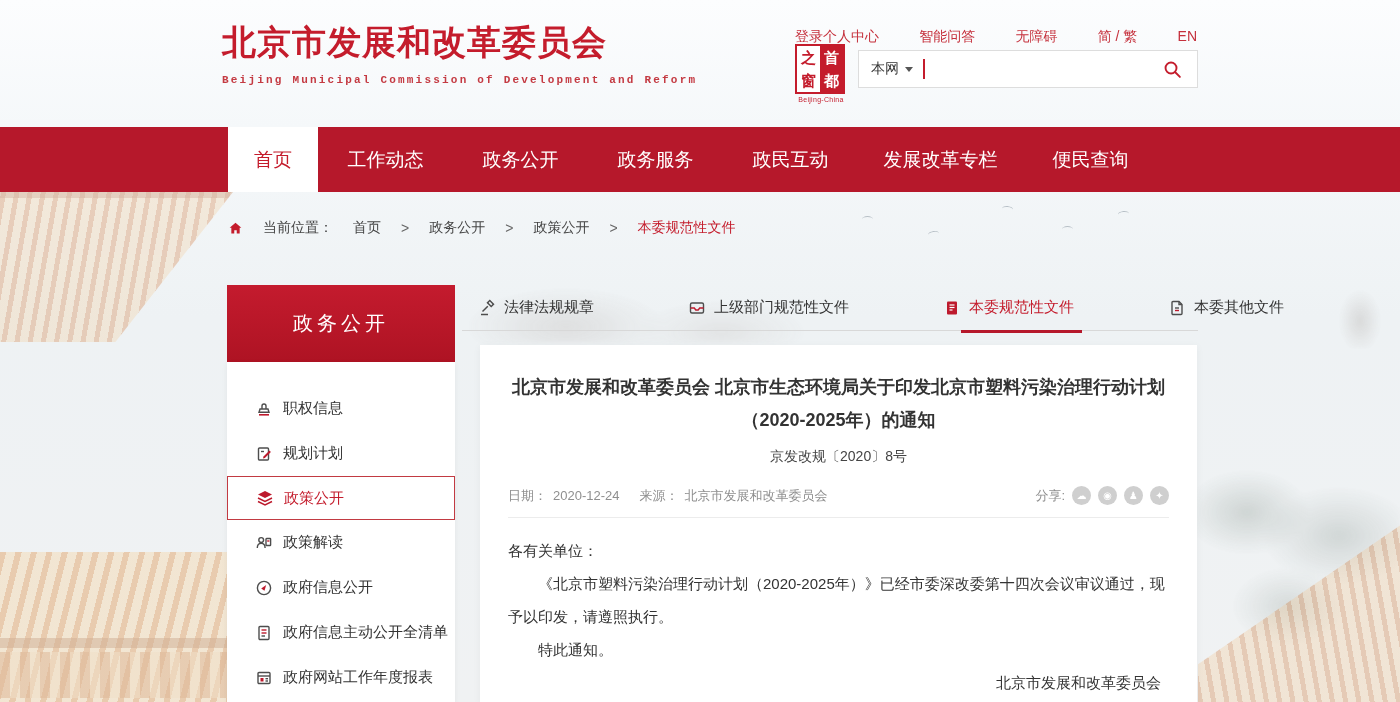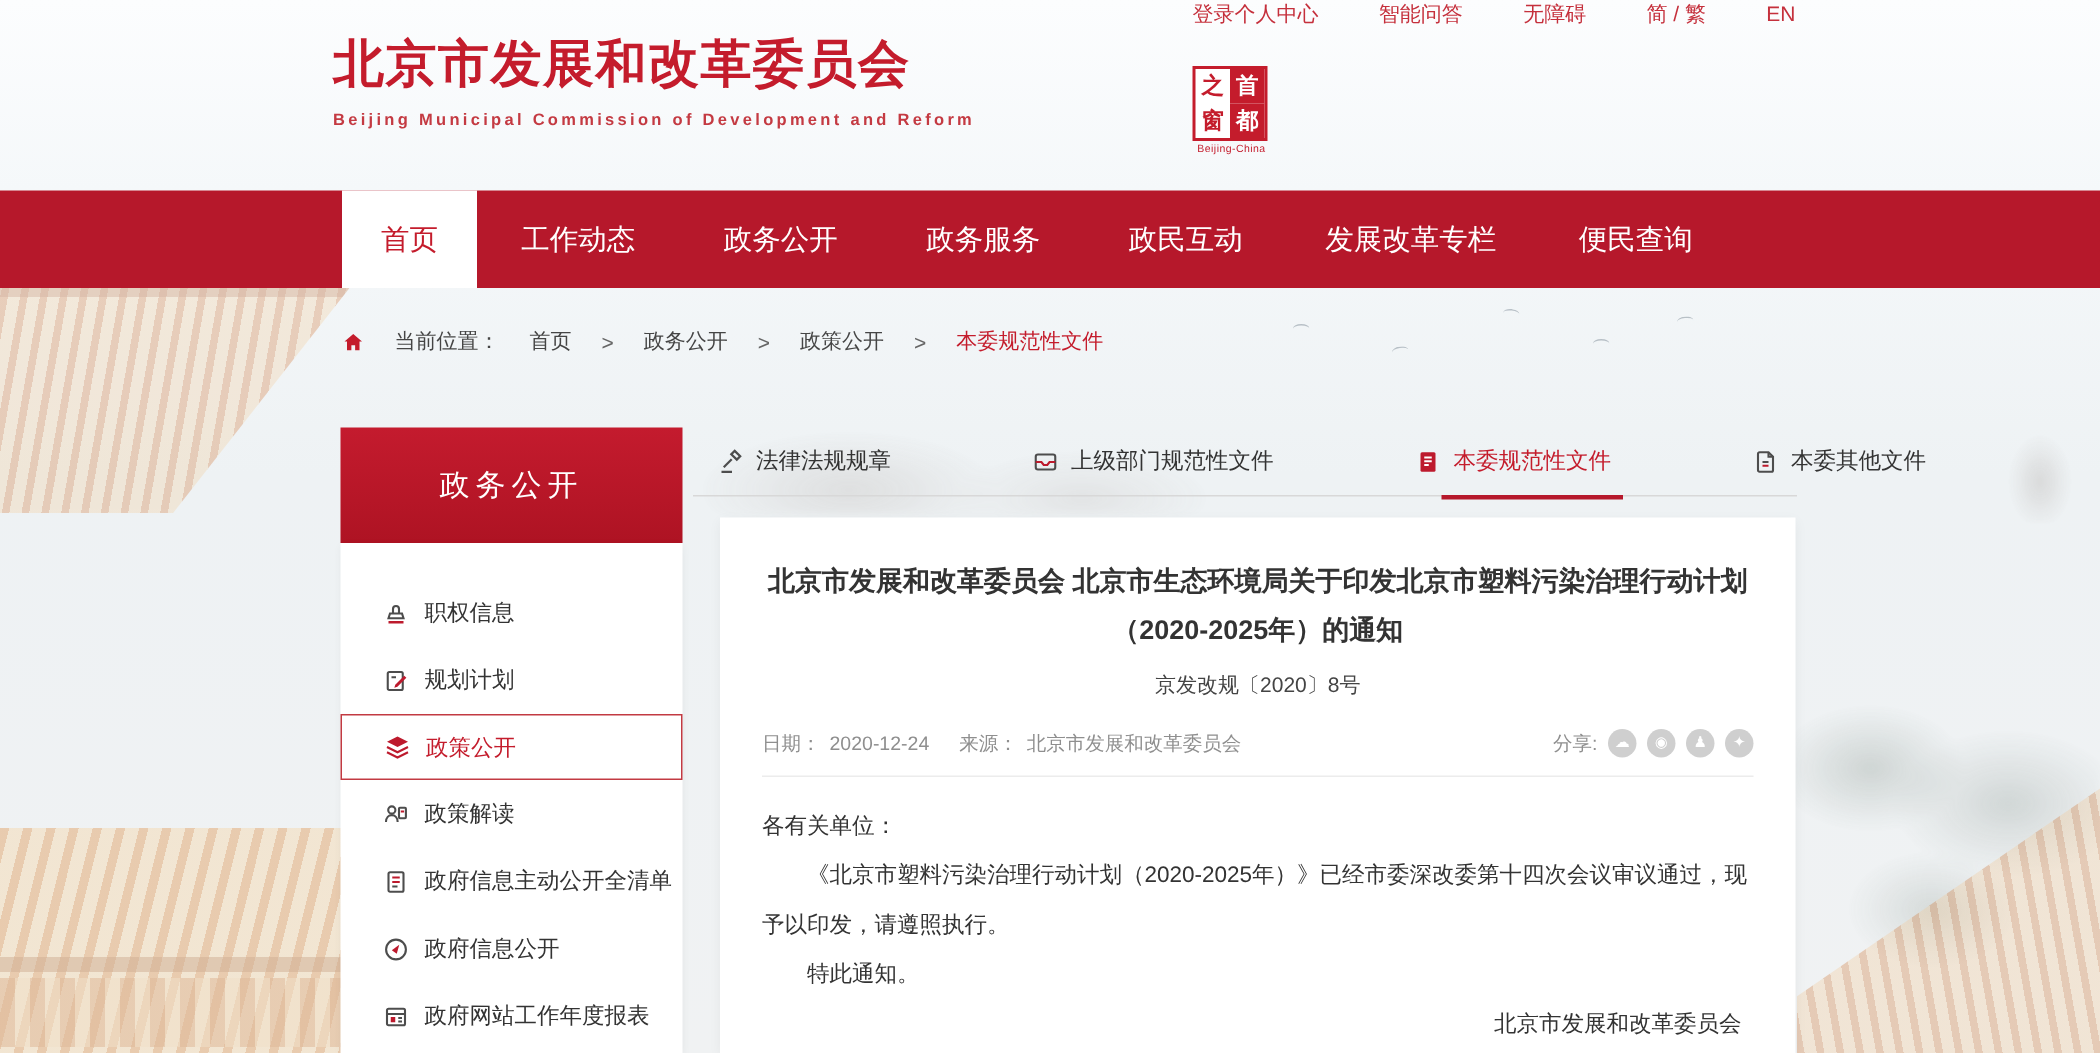--- a/index.html
+++ b/index.html
@@ -33,22 +33,22 @@
         radial-gradient(ellipse 120px 45px at 72% 90%, rgba(128,112,104,.13), transparent 72%); }
   .pagoda-right { left:1330px; top:258px; width:60px; height:90px; opacity:.8; filter:blur(1.5px);
       background:radial-gradient(ellipse 28px 42px at 50% 70%, rgba(118,104,96,.22), transparent 75%); }
   .bird { position:absolute; width:11px; height:6px; border-top:1.6px solid rgba(152,163,172,.65);
           border-radius:50% 50% 0 0; }
 
   
   .topbar { position:absolute; left:0; top:0; width:1400px; height:127px; }
   .logo { position:absolute; left:222px; top:20px; }
   .logo-title { font-size:34px; font-weight:bold; color:#c41c2c; letter-spacing:1px; }
-  .logo-sub { margin-top:8px; font-size:11px; font-weight:bold; color:#c43a42; letter-spacing:2.2px; }
-  .util-links { position:absolute; left:795px; top:1px; width:402px; display:flex; justify-content:space-between; }
+  .logo-sub { margin-top:8px; font-size:11px; font-weight:bold; color:#c43a42; letter-spacing:2.2px;font-family:Liberation Mono, monospace; }
+  .util-links { position:absolute; left:795px; top:28px; width:402px; display:flex; justify-content:space-between; }
   .util-link { font-size:14px; color:#c5303c; cursor:pointer; white-space:nowrap; }
   .seal { position:absolute; left:795px; top:44px; width:52px; text-align:center; }
   .seal-grid { width:50px; height:50px; border:2px solid #c41c2c; background:#fff;
                display:grid; grid-template-columns:1fr 1fr; grid-template-rows:1fr 1fr; }
   .seal-grid span { display:flex; align-items:center; justify-content:center;
                     font-size:15px; font-weight:bold; color:#c41c2c; line-height:1; }
   .seal-grid span.rev { background:#c41c2c; color:#fff; }
   .seal-caption { margin-top:2px; font-size:7px; color:#c41c2c; letter-spacing:.3px; }
   .searchbox { position:absolute; left:858px; top:50px; width:340px; height:38px; background:#fff;
                border:1px solid #ddd; display:flex; align-items:center; padding:0 12px; }
@@ -146,20 +146,34 @@
     <div class="seal">
       <div class="seal-grid">
         <span>之</span>
         <span class="rev">首</span>
         <span>窗</span>
         <span class="rev">都</span>
       </div>
       <div class="seal-caption">Beijing-China</div>
     </div>
 
+    <div class="searchbox">
+      <div class="scope">
+        <span>本网</span>
+        <span class="scope-arrow"></span>
+      </div>
+      <div class="caret"></div>
+      <input class="search-input" type="text" placeholder="" style="">
+      <div class="search-btn">
+        <svg width="19" height="19" viewBox="0 0 18 18">
+          <circle cx="7.6" cy="7.6" r="5.2" fill="none" stroke="#c41c2c" stroke-width="1.8"></circle>
+          <line x1="11.6" y1="11.6" x2="16" y2="16" stroke="#c41c2c" stroke-width="1.8" stroke-linecap="round"></line>
+        </svg>
+      </div>
+    </div>
   </header>
 
   <nav class="mainnav">
     <div class="nav-item active">首页</div>
     <div class="nav-item">工作动态</div>
     <div class="nav-item">政务公开</div>
     <div class="nav-item">政务服务</div>
     <div class="nav-item">政民互动</div>
     <div class="nav-item wide">发展改革专栏</div>
     <div class="nav-item">便民查询</div>
@@ -224,37 +238,37 @@
             <rect x="11" y="4.5" width="4.6" height="7" rx=".6"></rect>
             <line x1="12.2" y1="7" x2="14.4" y2="7" stroke="#bd1a2d"></line>
           </svg>
           </span>
         <span>政策解读</span>
       </div>
 
       <div class="side-item">
         <span class="sicon">
           <svg width="18" height="18" viewBox="0 0 18 18" fill="none" stroke="#4d4d4d" stroke-width="1.4">
+            <circle cx="9" cy="9" r="6.6"></circle>
+            <path d="M9 5.2 L11 11 L7 11 Z" fill="#bd1a2d" stroke="none" transform="rotate(35 9 9)"></path>
+          </svg>
+          </span>
+        <span>政府信息公开</span>
+      </div>
+
+      <div class="side-item">
+        <span class="sicon">
+          <svg width="18" height="18" viewBox="0 0 18 18" fill="none" stroke="#4d4d4d" stroke-width="1.4">
             <rect x="4" y="2.5" width="10" height="13" rx="1"></rect>
             <line x1="6.5" y1="6" x2="11.5" y2="6" stroke="#bd1a2d"></line>
             <line x1="6.5" y1="9" x2="11.5" y2="9" stroke="#bd1a2d"></line>
             <line x1="6.5" y1="12" x2="10" y2="12"></line>
           </svg>
           </span>
         <span>政府信息主动公开全清单</span>
-      </div>
-
-      <div class="side-item">
-        <span class="sicon">
-          <svg width="18" height="18" viewBox="0 0 18 18" fill="none" stroke="#4d4d4d" stroke-width="1.4">
-            <circle cx="9" cy="9" r="6.6"></circle>
-            <path d="M9 5.2 L11 11 L7 11 Z" fill="#bd1a2d" stroke="none" transform="rotate(35 9 9)"></path>
-          </svg>
-          </span>
-        <span>政府信息公开</span>
       </div>
 
       <div class="side-item">
         <span class="sicon">
           <svg width="18" height="18" viewBox="0 0 18 18" fill="none" stroke="#4d4d4d" stroke-width="1.4">
             <rect x="3" y="3.5" width="12" height="11" rx="1"></rect>
               <line x1="3" y1="7" x2="15" y2="7"></line>
             <rect x="5.5" y="9" width="3" height="3.5" fill="#bd1a2d" stroke="none"></rect>
             <line x1="10.5" y1="9.7" x2="13" y2="9.7"></line>
               <line x1="10.5" y1="12" x2="13" y2="12"></line>

